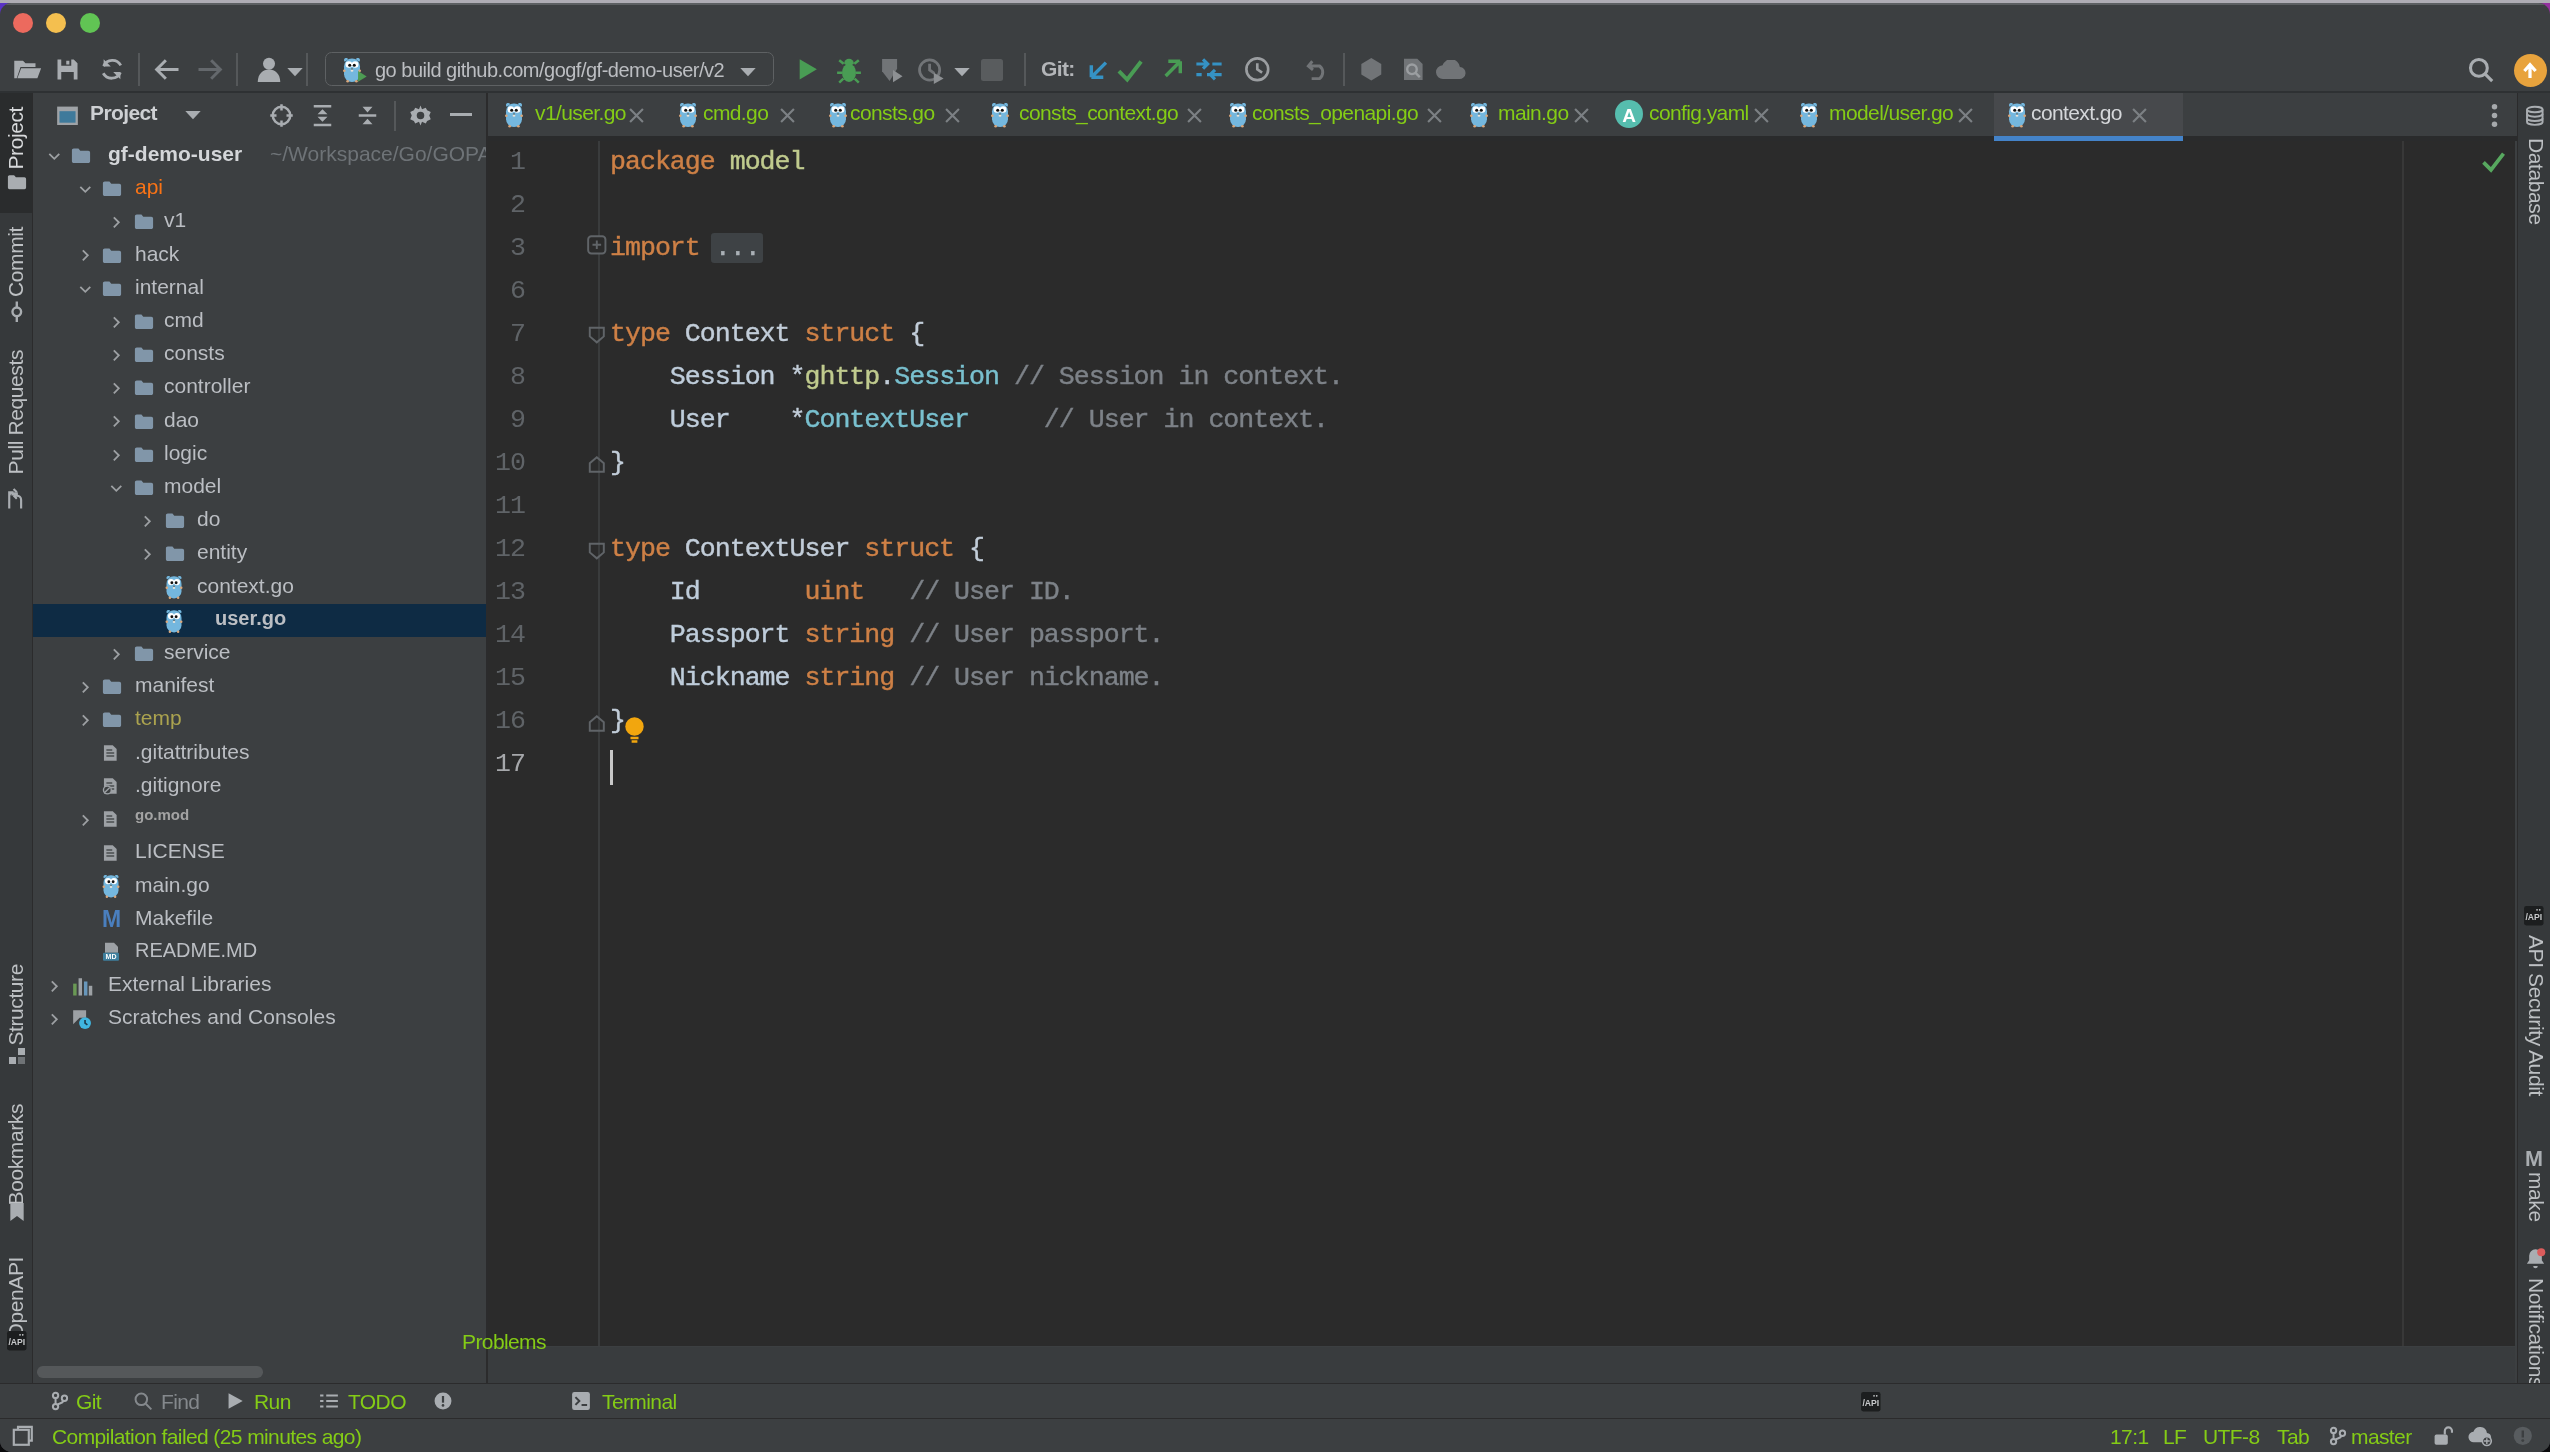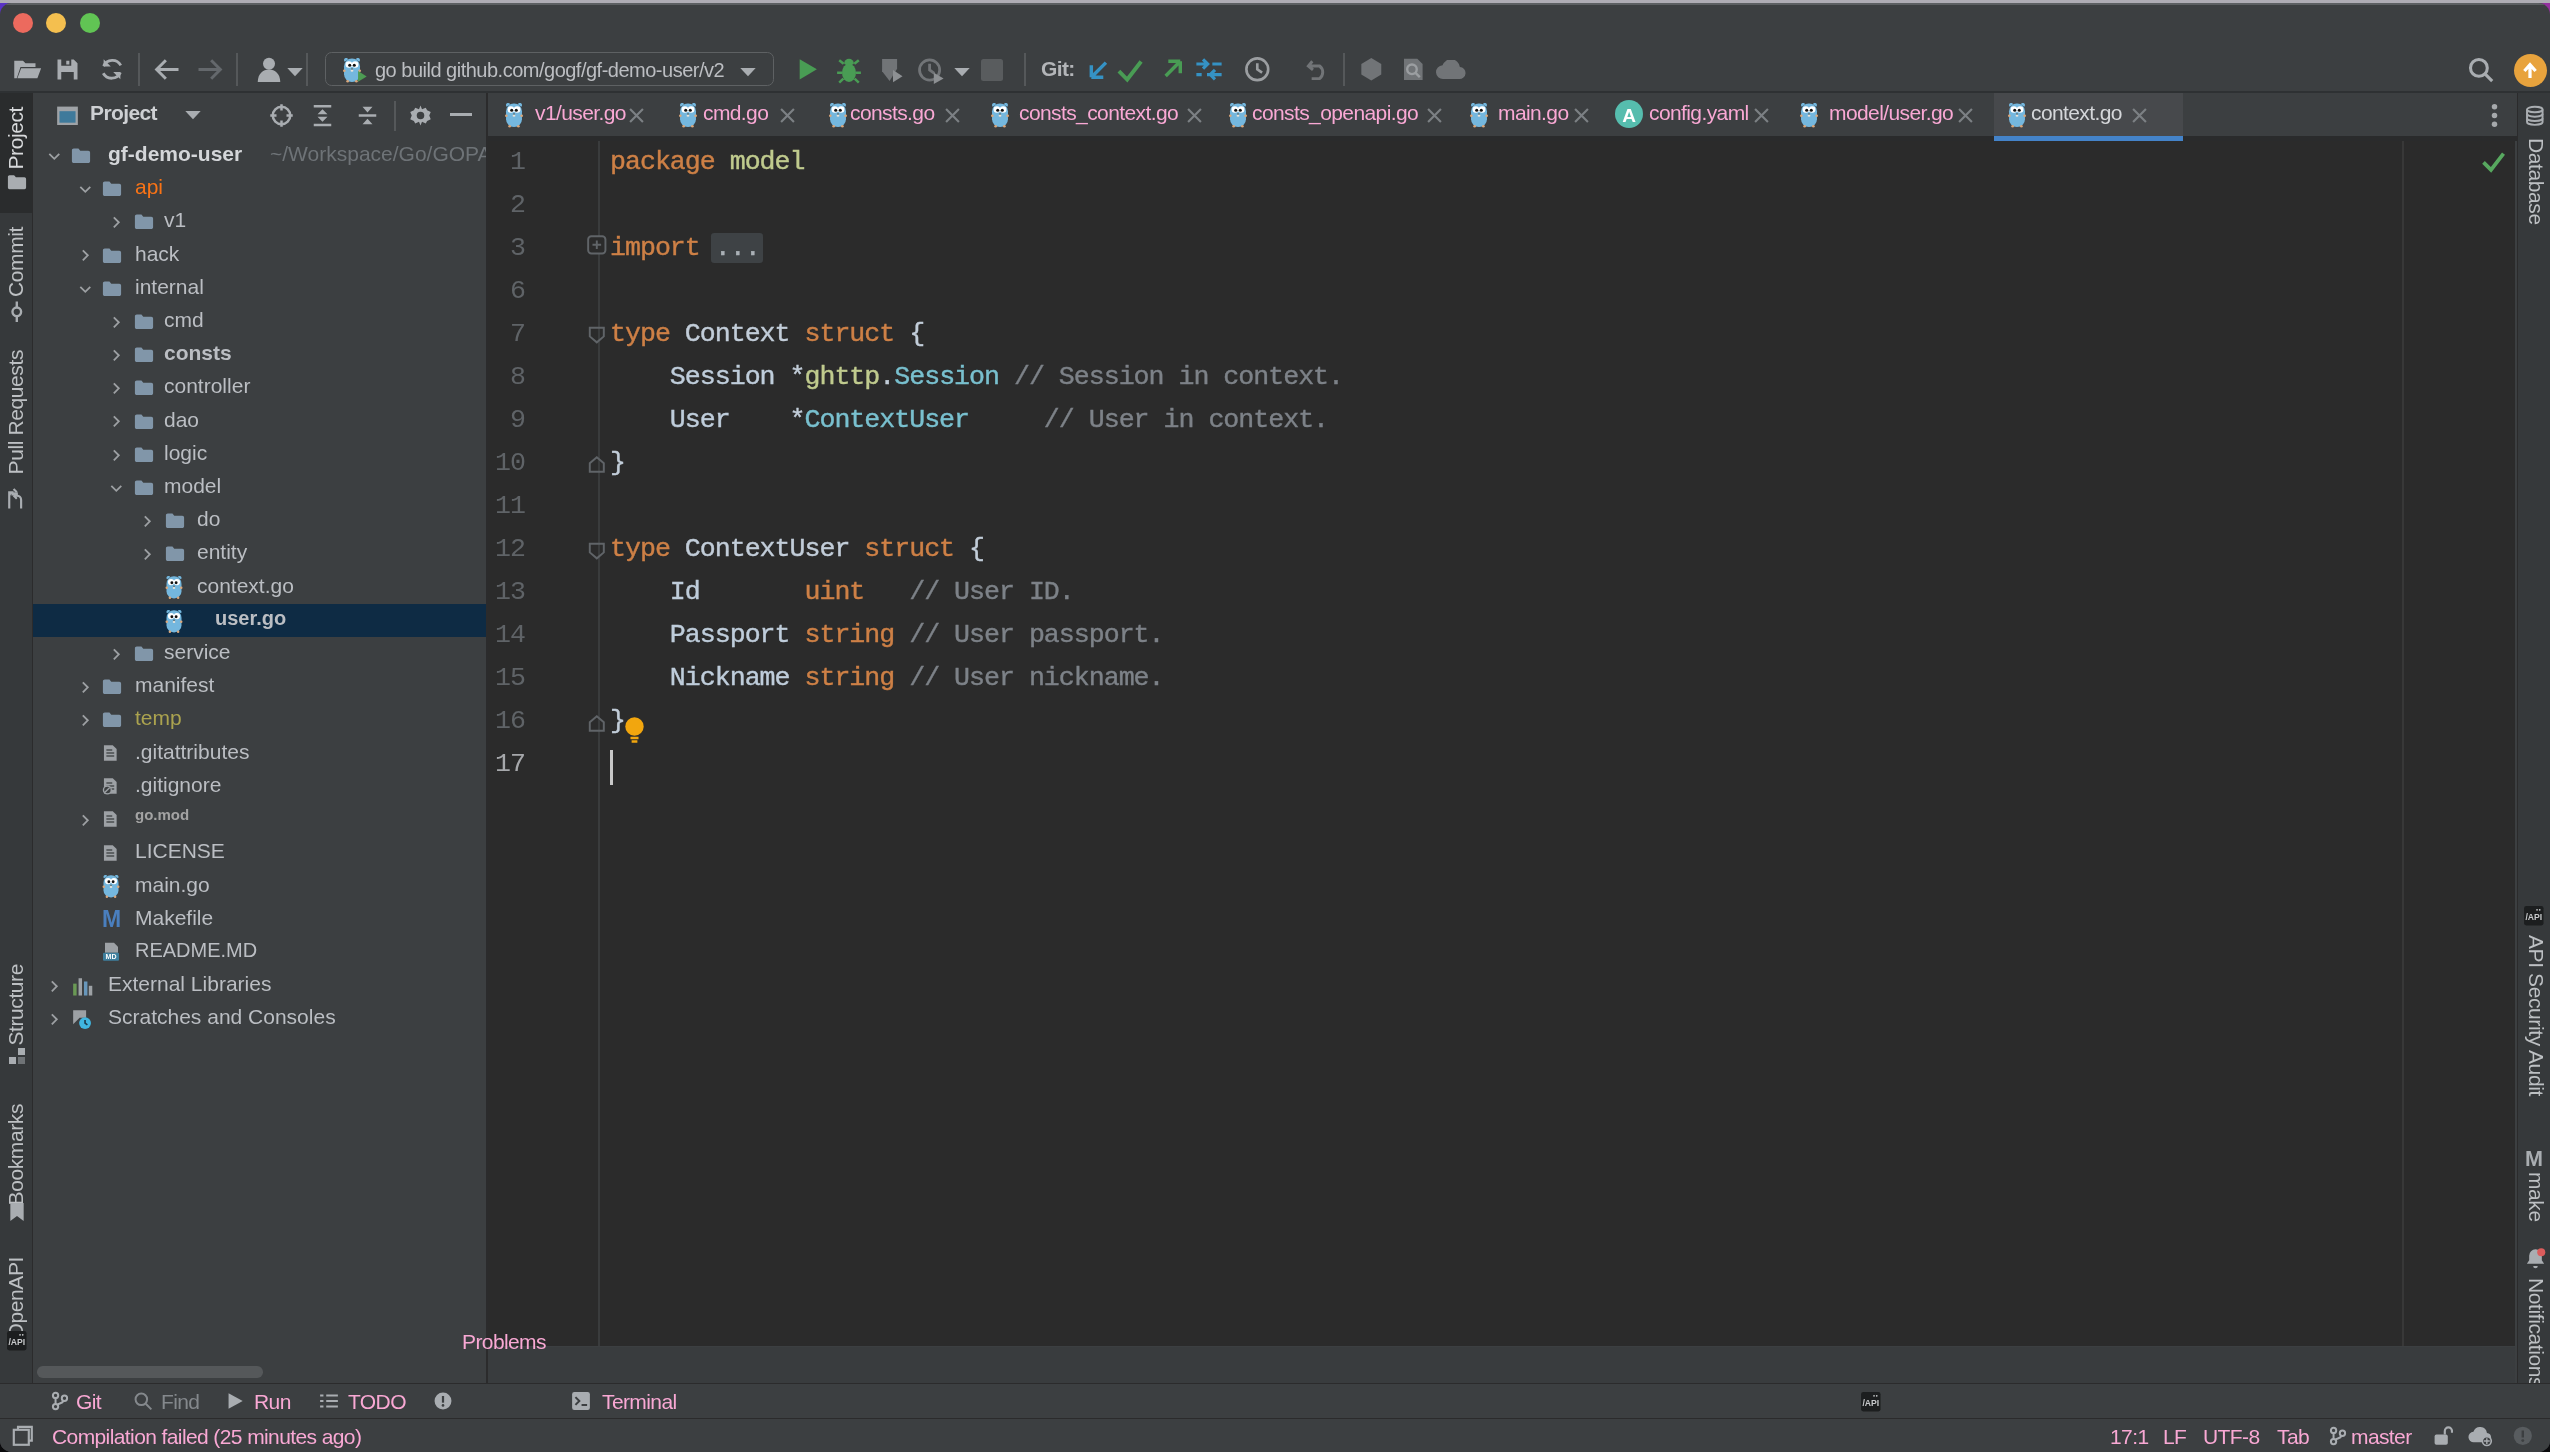--- a/index.html
+++ b/index.html
@@ -5,21 +5,21 @@
   body{background:#0b0b0d;font-family:"Liberation Sans",sans-serif}
   .abs{position:absolute;white-space:nowrap}
   #desktop{position:absolute;top:0;left:0;width:2550px;height:100px;
     background:linear-gradient(90deg,#5a33c5 0%,#6f31bb 35%,#8a2fae 75%,#93309e 100%)}
   #menustrip{position:absolute;top:0;left:0;width:2550px;height:3.3px;background:#aeacb4}
   #win{position:absolute;top:3.3px;left:0;width:2550px;height:1449px;background:#3c3f41;
     border-radius:11.6px;overflow:hidden}
   .vlabL{writing-mode:vertical-rl;transform:rotate(180deg);color:#bdc0c3;font-size:21px;letter-spacing:-0.4px;white-space:nowrap}
   .vlabR{writing-mode:vertical-rl;color:#bdc0c3;font-size:21px;letter-spacing:-0.4px;white-space:nowrap}
   .sep{position:absolute;width:1.7px;background:#55585a}
-  .ui{color:#f9a8d4;font-size:21px;letter-spacing:-0.6px}
+  .ui{color:#84cc16;font-size:21px;letter-spacing:-0.6px}
   .kw{color:#ce8046}
   .pk{color:#c0cb8e}
   .ty{color:#79c0cf}
   .fl{color:#bfcddb}
   .cm{color:#7d8288}
   #foldbox{background:#3e4245;color:#aab0b6;border-radius:3.3px;padding:0 3.3px;margin:0 -3.3px}
 </style></head>
 <body>
 <div id="desktop"></div>
 <div id="menustrip"></div>
@@ -341,21 +341,21 @@
 <svg class="abs" style="left:134px;top:313px" width="20" height="16.6" viewBox="0 0 22 18">
         <use href="#folder"></use>
       </svg>
 <div class="abs" style="left:164px;top:308px;font-size:21px;font-weight:normal;color:#bbbec3">cmd</div>
 <svg class="abs" style="left:108px;top:347px" width="16.6" height="16.6" viewBox="0 0 20 20">
         <path d="M7 4 l6 6 -6 6" fill="none" stroke="#9da0a3" stroke-width="2.2"></path>
       </svg>
 <svg class="abs" style="left:134px;top:346px" width="20" height="16.6" viewBox="0 0 22 18">
         <use href="#folder"></use>
       </svg>
-<div class="abs" style="left:164px;top:341px;font-size:21px;font-weight:bold;color:#bbbec3">consts</div>
+<div class="abs" style="left:164px;top:341px;font-size:21px;font-weight:normal;color:#bbbec3">consts</div>
 <svg class="abs" style="left:108px;top:380px" width="16.6" height="16.6" viewBox="0 0 20 20">
         <path d="M7 4 l6 6 -6 6" fill="none" stroke="#9da0a3" stroke-width="2.2"></path>
       </svg>
 <svg class="abs" style="left:134px;top:379px" width="20" height="16.6" viewBox="0 0 22 18">
         <use href="#folder"></use>
       </svg>
 <div class="abs" style="left:164px;top:374px;font-size:21px;font-weight:normal;color:#bbbec3">controller</div>
 <svg class="abs" style="left:108px;top:413px" width="16.6" height="16.6" viewBox="0 0 20 20">
         <path d="M7 4 l6 6 -6 6" fill="none" stroke="#9da0a3" stroke-width="2.2"></path>
       </svg>

